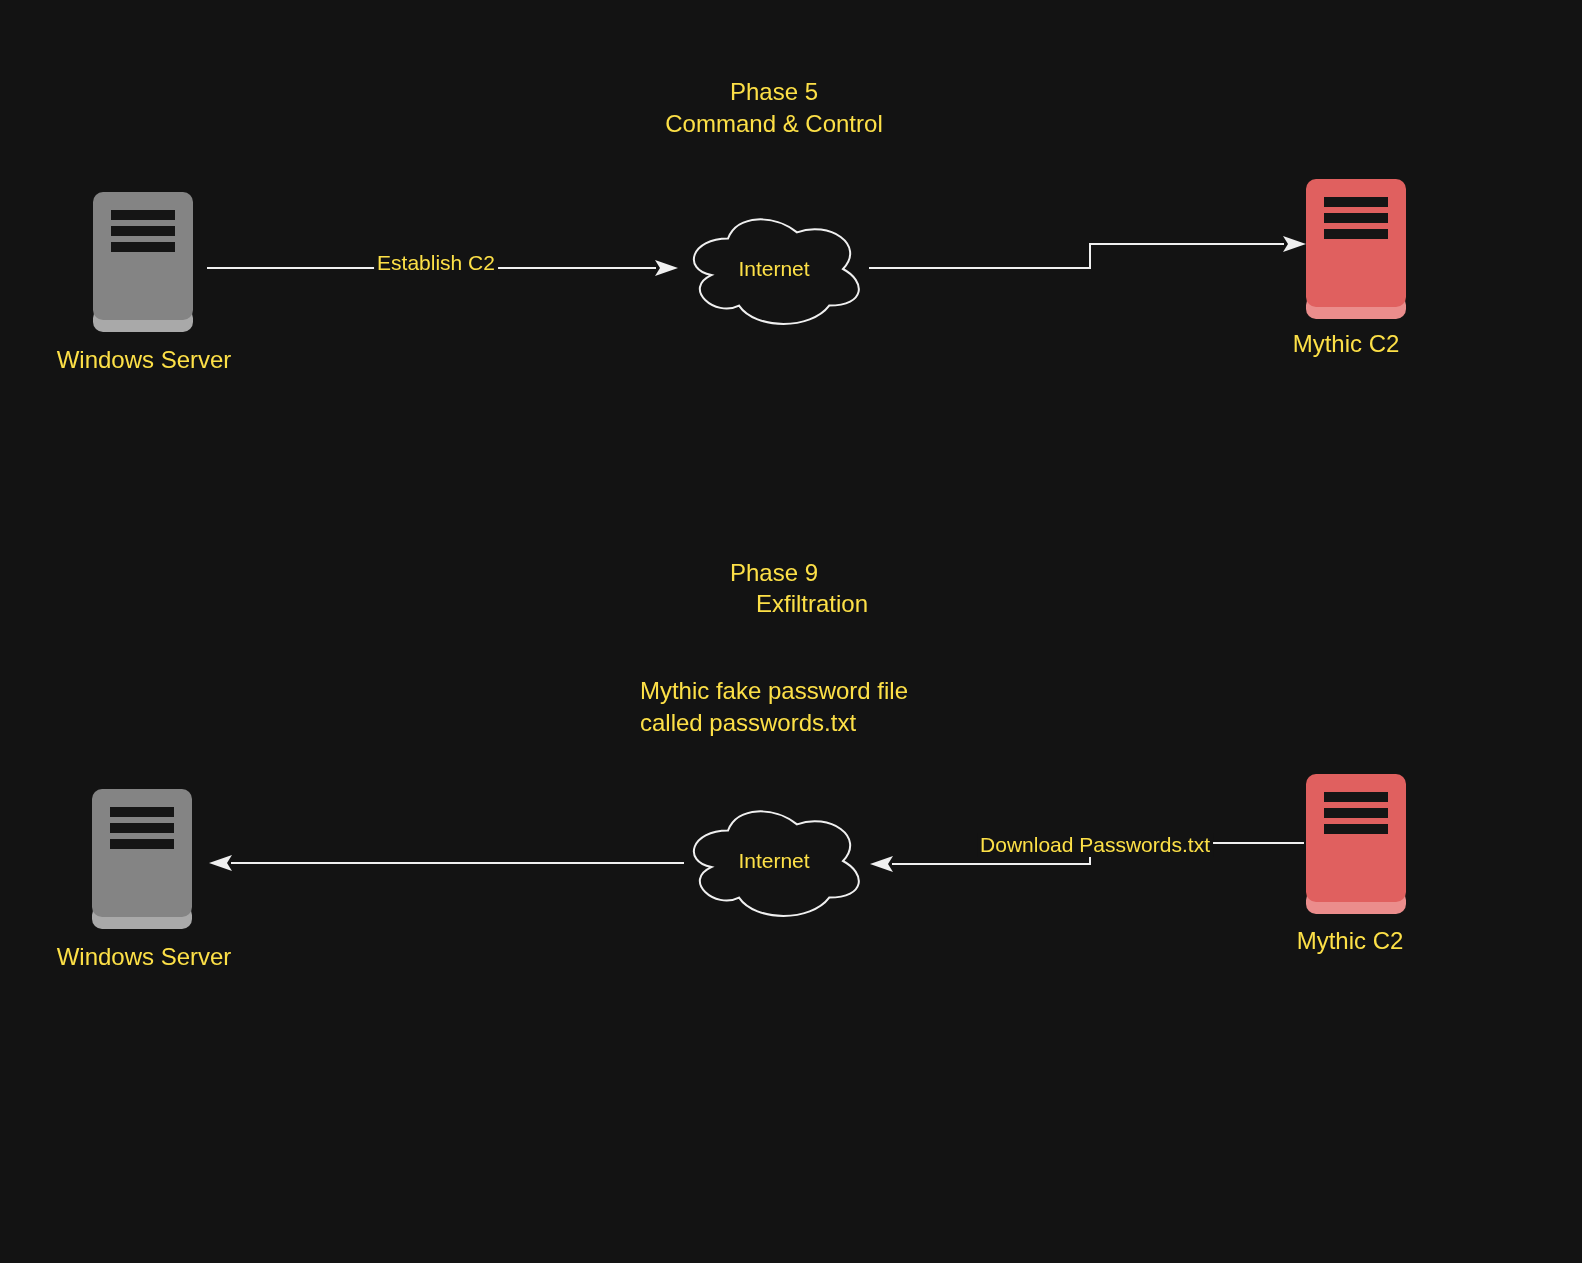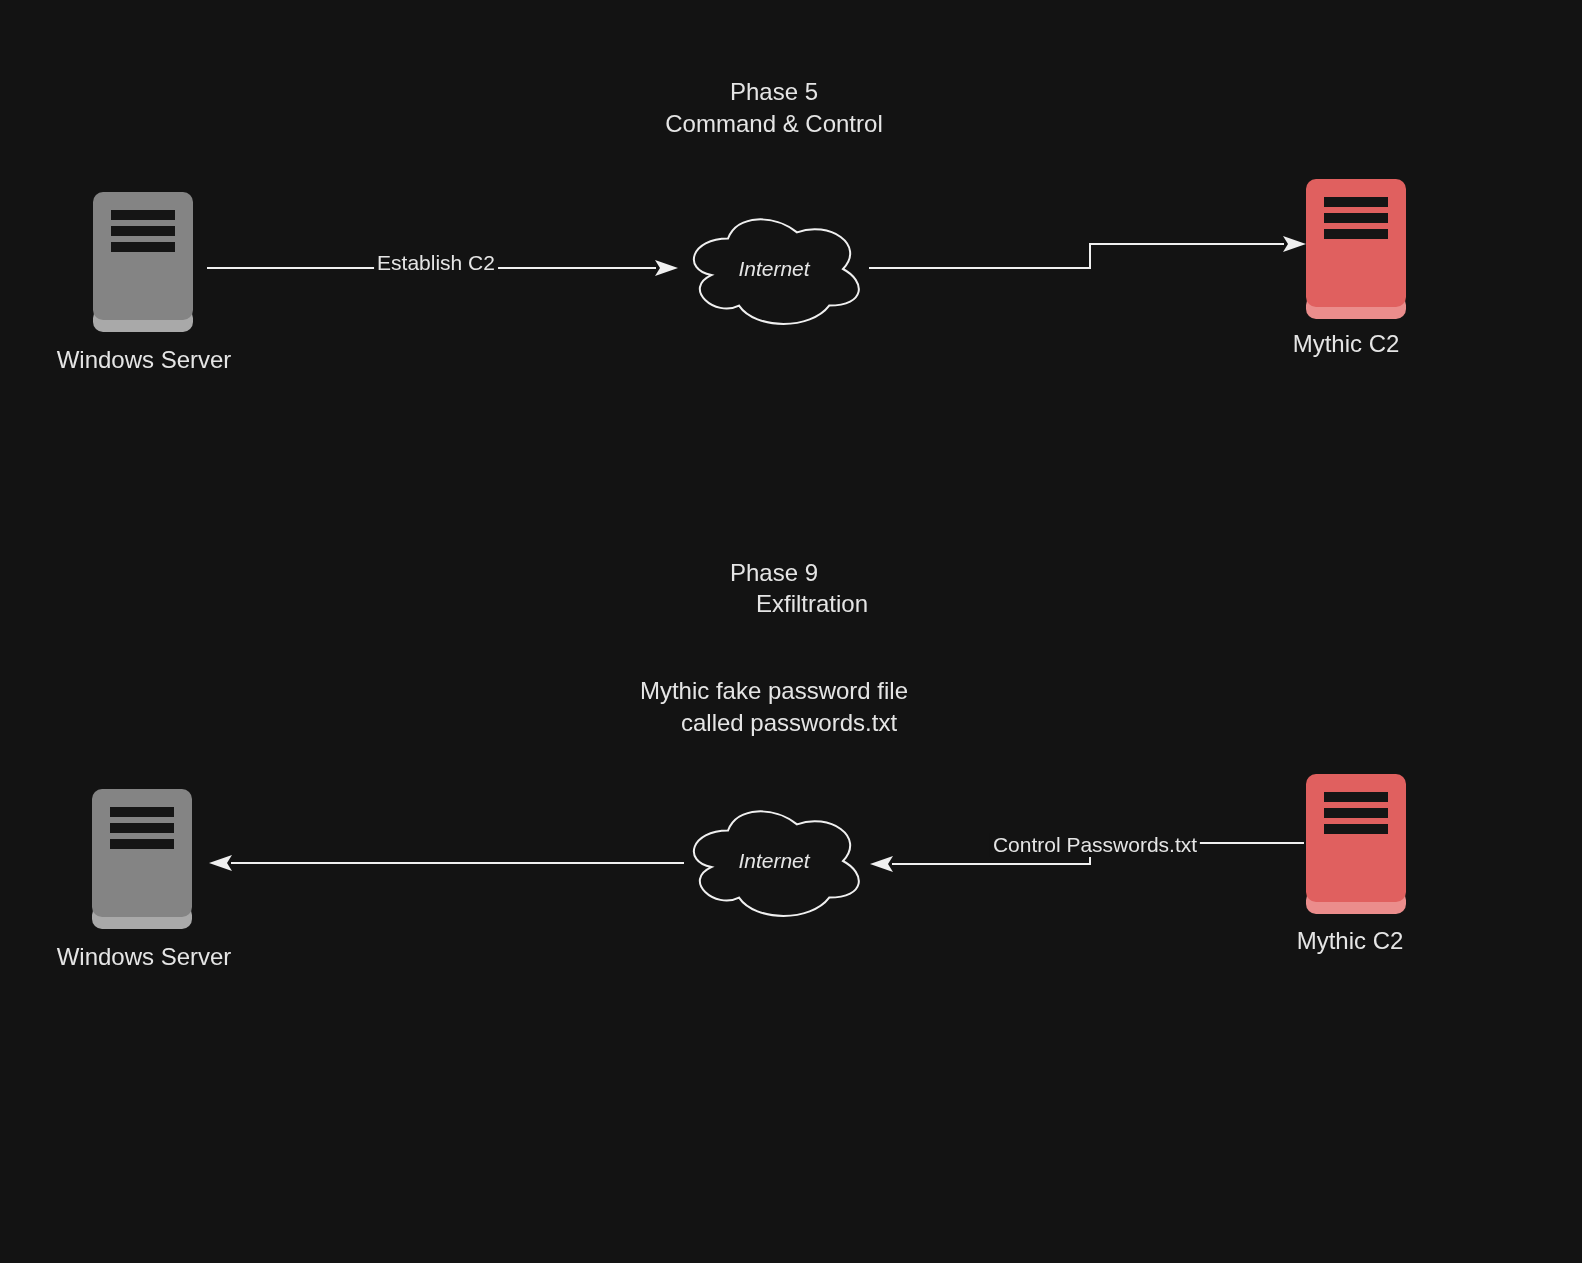--- a/index.html
+++ b/index.html
@@ -34,25 +34,25 @@
     fill: #f0f0f0;
     stroke: none;
   }
   .slot {
     fill: #151515;
   }
   .label {
     position: absolute;
     transform: translate(-50%, -50%);
     white-space: nowrap;
-    color: #e5e5e5;
+    color: #fde047;
     text-align: right;
   }
   .t24 { font-size: 24px; }
-  .t21 { font-size: 21px; font-style: italic; }
+  .t21 { font-size: 21px; }
   .t20 { font-size: 21px; }
   .edge-label {
     background: #131313;
     padding: 0 3px;
   }
 </style>
 </head>
 <body>
 
 <div class="canvas">
@@ -117,23 +117,23 @@
   <div class="label t20 edge-label" style="left:436px; top:263px;">Establish C2</div>
 
   <div class="label t21" style="left:774px; top:269px;">Internet</div>
 
   <div class="label t24" style="left:1346px; top:344px;">Mythic C2</div>
 
   <div class="label t24" style="left:774px; top:573px;">Phase 9</div>
   <div class="label t24" style="left:812px; top:604px;">Exfiltration</div>
 
   <div class="label t24" style="left:774px; top:691px;">Mythic fake password file</div>
-  <div class="label t24" style="left:789px; top:723px;">called passwords.txt</div>
+  <div class="label t24" style="left:748px; top:723px;">called passwords.txt</div>
 
   <div class="label t24" style="left:144px; top:957px;">Windows Server</div>
 
   <div class="label t21" style="left:774px; top:861px;">Internet</div>
 
-  <div class="label t20 edge-label" style="left:1095px; top:845px;">Control Passwords.txt</div>
+  <div class="label t20 edge-label" style="left:1095px; top:845px;">Download Passwords.txt</div>
 
   <div class="label t24" style="left:1350px; top:941px;">Mythic C2</div>
 
 </div>
 
 </body></html>

